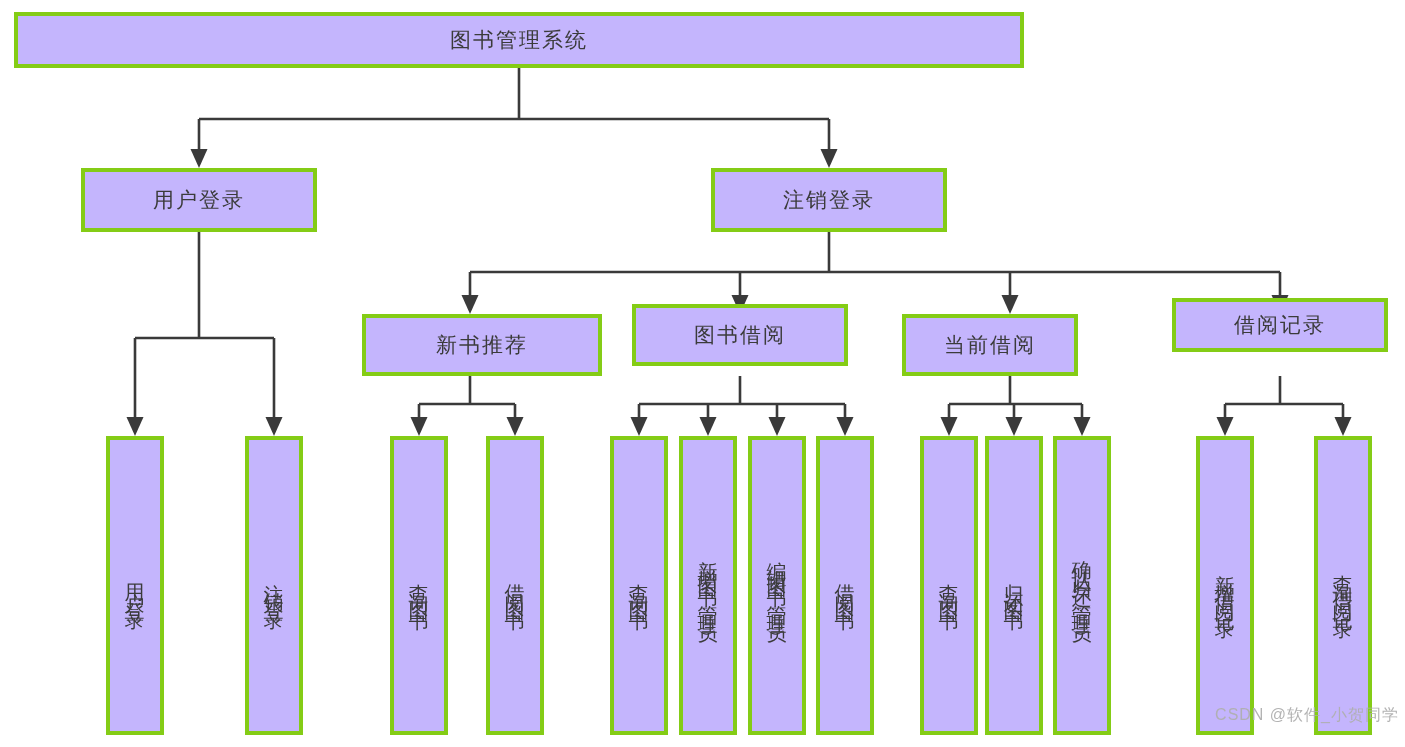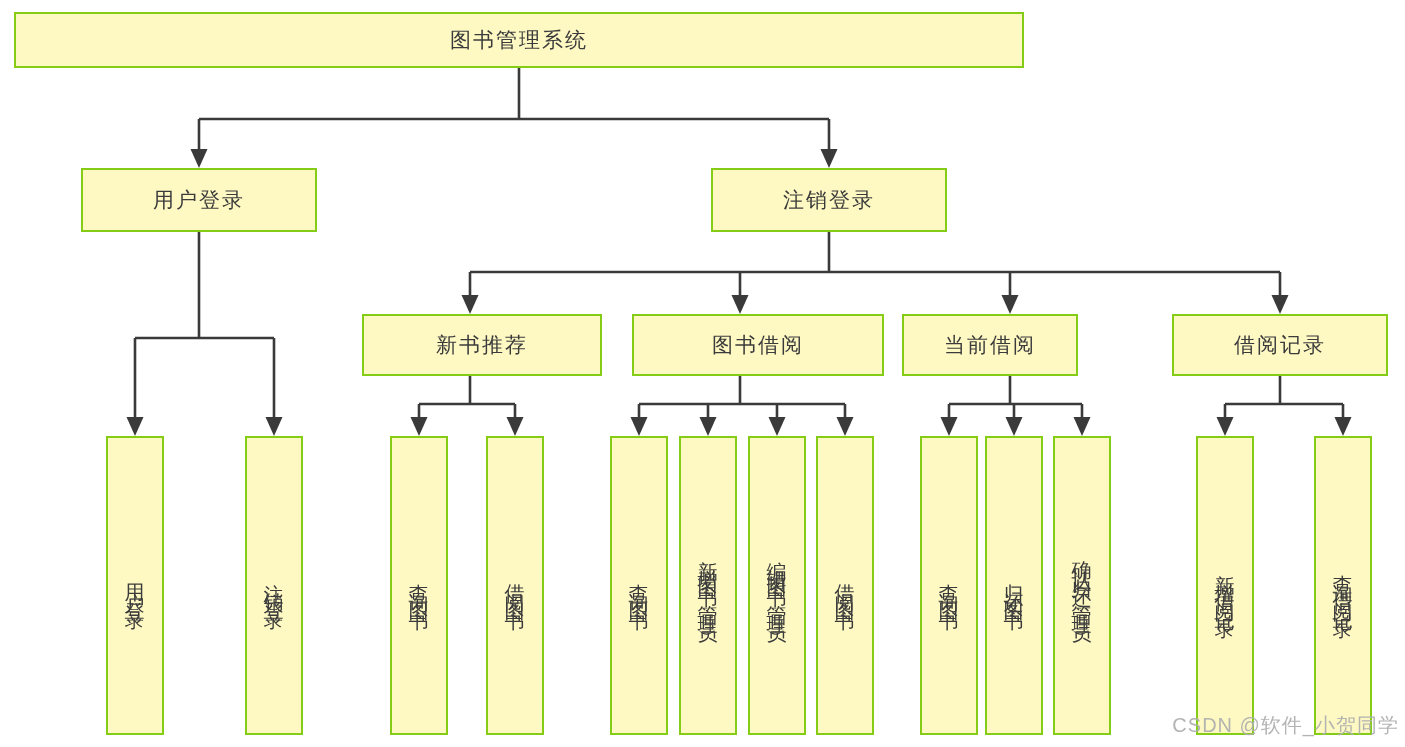--- a/index.html
+++ b/index.html
@@ -5,41 +5,41 @@
   html, body { margin: 0; padding: 0; background: #ffffff; }
   body {
     width: 1405px; height: 747px;
     position: relative; overflow: hidden;
     font-family: "Liberation Sans", "DejaVu Sans", sans-serif;
   }
   .canvas { position: absolute; inset: 0; }
   svg.edges { position: absolute; left: 0; top: 0; }
   .box {
     position: absolute;
-    background: #fef9c3;
-    border: 2px solid #84cc16;
+    background: #c4b5fd;
+    border: 4px solid #84cc16;
     box-sizing: border-box;
     display: flex; align-items: center; justify-content: center;
     color: #3b3b3b;
     font-size: 21px;
     letter-spacing: 2px;
     text-align: center;
     z-index: 2;
   }
   .leaf span {
     writing-mode: vertical-rl;
     text-orientation: mixed;
     letter-spacing: 9px;
     font-size: 20px;
     line-height: 1;
   }
   .watermark {
     position: absolute;
-    right: 6px; bottom: 8px;
-    font-size: 20px;
+    right: 6px; bottom: 21px;
+    font-size: 16px;
     letter-spacing: 1px;
     color: rgba(175,175,175,0.95);
     z-index: 3;
     white-space: nowrap;
   }
 </style>
 </head>
 <body>
 
 <div class="canvas">
@@ -91,27 +91,27 @@
   <div class="box" style="left:81px; top:168px; width:236px; height:64px;">
     <span>用户登录</span>
   </div>
   <div class="box" style="left:711px; top:168px; width:236px; height:64px;">
     <span>注销登录</span>
   </div>
 
   <div class="box" style="left:362px; top:314px; width:240px; height:62px;">
     <span>新书推荐</span>
   </div>
-  <div class="box" style="left:632px; top:314px; width:252px; height:62px;text-align:right;">
+  <div class="box" style="left:632px; top:304px; width:216px; height:62px;text-align:right;">
     <span>图书借阅</span>
   </div>
   <div class="box" style="left:902px; top:314px; width:176px; height:62px;">
     <span>当前借阅</span>
   </div>
-  <div class="box" style="left:1172px; top:314px; width:216px; height:62px;">
+  <div class="box" style="left:1172px; top:298px; width:216px; height:54px;">
     <span>借阅记录</span>
   </div>
 
   <div class="box leaf" style="left:106px; top:436px; width:58px; height:299px;">
     <span>用户登录</span>
   </div>
   <div class="box leaf" style="left:245px; top:436px; width:58px; height:299px;">
     <span>注销登录</span>
   </div>
 

